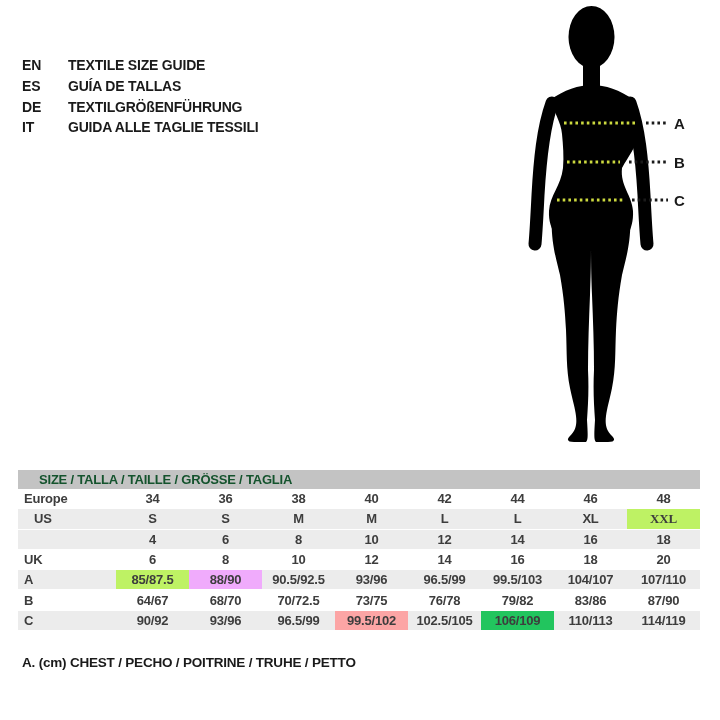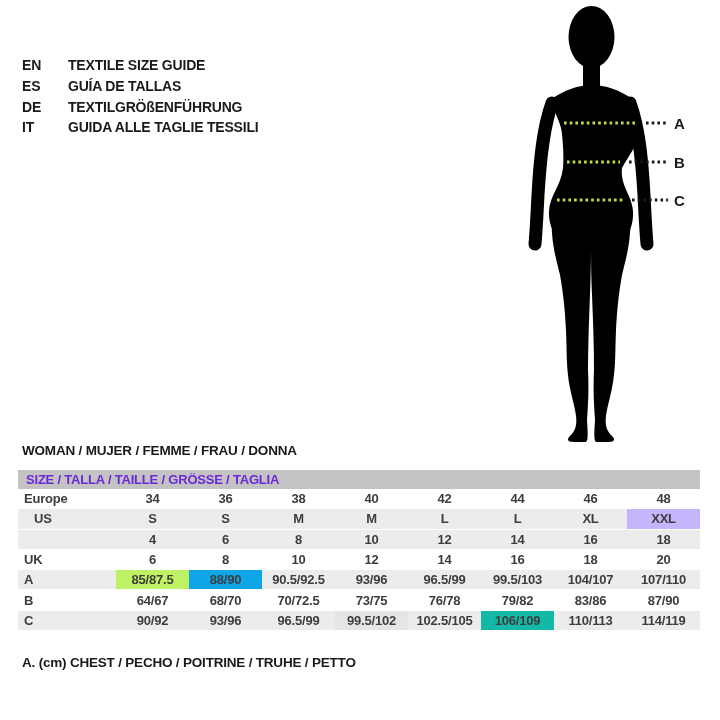--- a/index.html
+++ b/index.html
@@ -63,24 +63,24 @@
     grid-template-columns: 98px repeat(8, 1fr);
     grid-template-rows: 19px repeat(7, 1fr);
     font-size: 13px;
     font-weight: bold;
     color: #3d3d3d;
     letter-spacing: -0.2px;
   }
   .tbl-header {
     grid-column: 1 / -1;
     background: #c3c3c3;
-    color: #6d28d9;
-    display: flex;
-    align-items: center;
-    padding-left: 8px;
+    color: #14532d;
+    display: flex;
+    align-items: center;
+    padding-left: 21px;
     font-size: 13px;
   }
   .tbl-cell {
     display: flex;
     align-items: center;
     justify-content: center;
     border-bottom: 1px solid #ffffff;
   }
   .tbl-cell.label {
     justify-content: flex-start;
@@ -189,85 +189,84 @@
 
       <line x1="69" y1="200" x2="136" y2="200" stroke-width="3" stroke-dasharray="2.6 3.1" class="dots-accent" stroke="#ccd93f"></line>
       <line x1="144" y1="200" x2="180" y2="200" stroke-width="3" stroke-dasharray="2.6 3.1" class="dots-outer" stroke="#1a1a1a"></line>
 
       <text x="186" y="129" font-size="15" font-weight="bold" font-family="Liberation Sans, sans-serif" class="marker-label" fill="#1a1a1a">A</text>
       <text x="186" y="168" font-size="15" font-weight="bold" font-family="Liberation Sans, sans-serif" class="marker-label" fill="#1a1a1a">B</text>
       <text x="186" y="206" font-size="15" font-weight="bold" font-family="Liberation Sans, sans-serif" class="marker-label" fill="#1a1a1a">C</text>
     </svg>
   </div>
 
-  <div id="woman-heading">WOMAN / MUJER / FEMME / FRAU / DONNA</div>
 
   <div id="size-table">
     <div class="tbl-header" style="background: rgb(195, 195, 195);">SIZE / TALLA / TAILLE / GRÖSSE / TAGLIA</div>
   <div class="tbl-cell label">Europe</div>
       <div class="tbl-cell">34</div>
       <div class="tbl-cell">36</div>
       <div class="tbl-cell">38</div>
       <div class="tbl-cell">40</div>
       <div class="tbl-cell">42</div>
       <div class="tbl-cell">44</div>
       <div class="tbl-cell">46</div>
       <div class="tbl-cell">48</div>
       <div class="tbl-cell label shaded" style="background: rgb(236, 236, 236); padding-left: 16px;">US</div>
       <div class="tbl-cell shaded" style="background: rgb(236, 236, 236);">S</div>
       <div class="tbl-cell shaded" style="background: rgb(236, 236, 236);">S</div>
       <div class="tbl-cell shaded" style="background: rgb(236, 236, 236);">M</div>
       <div class="tbl-cell shaded" style="background: rgb(236, 236, 236);">M</div>
       <div class="tbl-cell shaded" style="background: rgb(236, 236, 236);">L</div>
       <div class="tbl-cell shaded" style="background: rgb(236, 236, 236);">L</div>
       <div class="tbl-cell shaded" style="background: rgb(236, 236, 236);">XL</div>
-      <div class="tbl-cell shaded" style="background: #c4b5fd;">XXL</div>
+      <div class="tbl-cell shaded" style="background: #bef264; font-family: Liberation Serif, serif;">XXL</div>
       <div class="tbl-cell label shaded" style="background: rgb(236, 236, 236);"></div>
       <div class="tbl-cell shaded" style="background: rgb(236, 236, 236);">4</div>
       <div class="tbl-cell shaded" style="background: rgb(236, 236, 236);">6</div>
       <div class="tbl-cell shaded" style="background: rgb(236, 236, 236);">8</div>
       <div class="tbl-cell shaded" style="background: rgb(236, 236, 236);">10</div>
       <div class="tbl-cell shaded" style="background: rgb(236, 236, 236);">12</div>
       <div class="tbl-cell shaded" style="background: rgb(236, 236, 236);">14</div>
       <div class="tbl-cell shaded" style="background: rgb(236, 236, 236);">16</div>
       <div class="tbl-cell shaded" style="background: rgb(236, 236, 236);">18</div>
       <div class="tbl-cell label">UK</div>
       <div class="tbl-cell">6</div>
       <div class="tbl-cell">8</div>
       <div class="tbl-cell">10</div>
       <div class="tbl-cell">12</div>
       <div class="tbl-cell">14</div>
       <div class="tbl-cell">16</div>
       <div class="tbl-cell">18</div>
       <div class="tbl-cell">20</div>
       <div class="tbl-cell label shaded" style="background: rgb(236, 236, 236);">A</div>
       <div class="tbl-cell shaded" style="background: #bef264;">85/87.5</div>
-      <div class="tbl-cell shaded" style="background: #0ea5e9;">88/90</div>
+      <div class="tbl-cell shaded" style="background: #f0abfc;">88/90</div>
       <div class="tbl-cell shaded" style="background: rgb(236, 236, 236);">90.5/92.5</div>
       <div class="tbl-cell shaded" style="background: rgb(236, 236, 236);">93/96</div>
       <div class="tbl-cell shaded" style="background: rgb(236, 236, 236);">96.5/99</div>
       <div class="tbl-cell shaded" style="background: rgb(236, 236, 236);">99.5/103</div>
       <div class="tbl-cell shaded" style="background: rgb(236, 236, 236);">104/107</div>
       <div class="tbl-cell shaded" style="background: rgb(236, 236, 236);">107/110</div>
       <div class="tbl-cell label">B</div>
       <div class="tbl-cell">64/67</div>
       <div class="tbl-cell">68/70</div>
       <div class="tbl-cell">70/72.5</div>
       <div class="tbl-cell">73/75</div>
       <div class="tbl-cell">76/78</div>
       <div class="tbl-cell">79/82</div>
       <div class="tbl-cell">83/86</div>
       <div class="tbl-cell">87/90</div>
       <div class="tbl-cell label shaded" style="background: rgb(236, 236, 236);">C</div>
       <div class="tbl-cell shaded" style="background: rgb(236, 236, 236);">90/92</div>
       <div class="tbl-cell shaded" style="background: rgb(236, 236, 236);">93/96</div>
       <div class="tbl-cell shaded" style="background: rgb(236, 236, 236);">96.5/99</div>
-      <div class="tbl-cell shaded" style="background: #e5e5e5;">99.5/102</div>
+      <div class="tbl-cell shaded" style="background: #fca5a5;">99.5/102</div>
       <div class="tbl-cell shaded" style="background: rgb(236, 236, 236);">102.5/105</div>
-      <div class="tbl-cell shaded" style="background: #14b8a6;">106/109</div>
+      <div class="tbl-cell shaded" style="background: #22c55e;">106/109</div>
       <div class="tbl-cell shaded" style="background: rgb(236, 236, 236);">110/113</div>
       <div class="tbl-cell shaded" style="background: rgb(236, 236, 236);">114/119</div>
     </div>
 
   <div id="legend">
     <div class="legend-line">A. (cm) CHEST / PECHO / POITRINE / TRUHE / PETTO</div>
   </div>
 
 </div>
 

